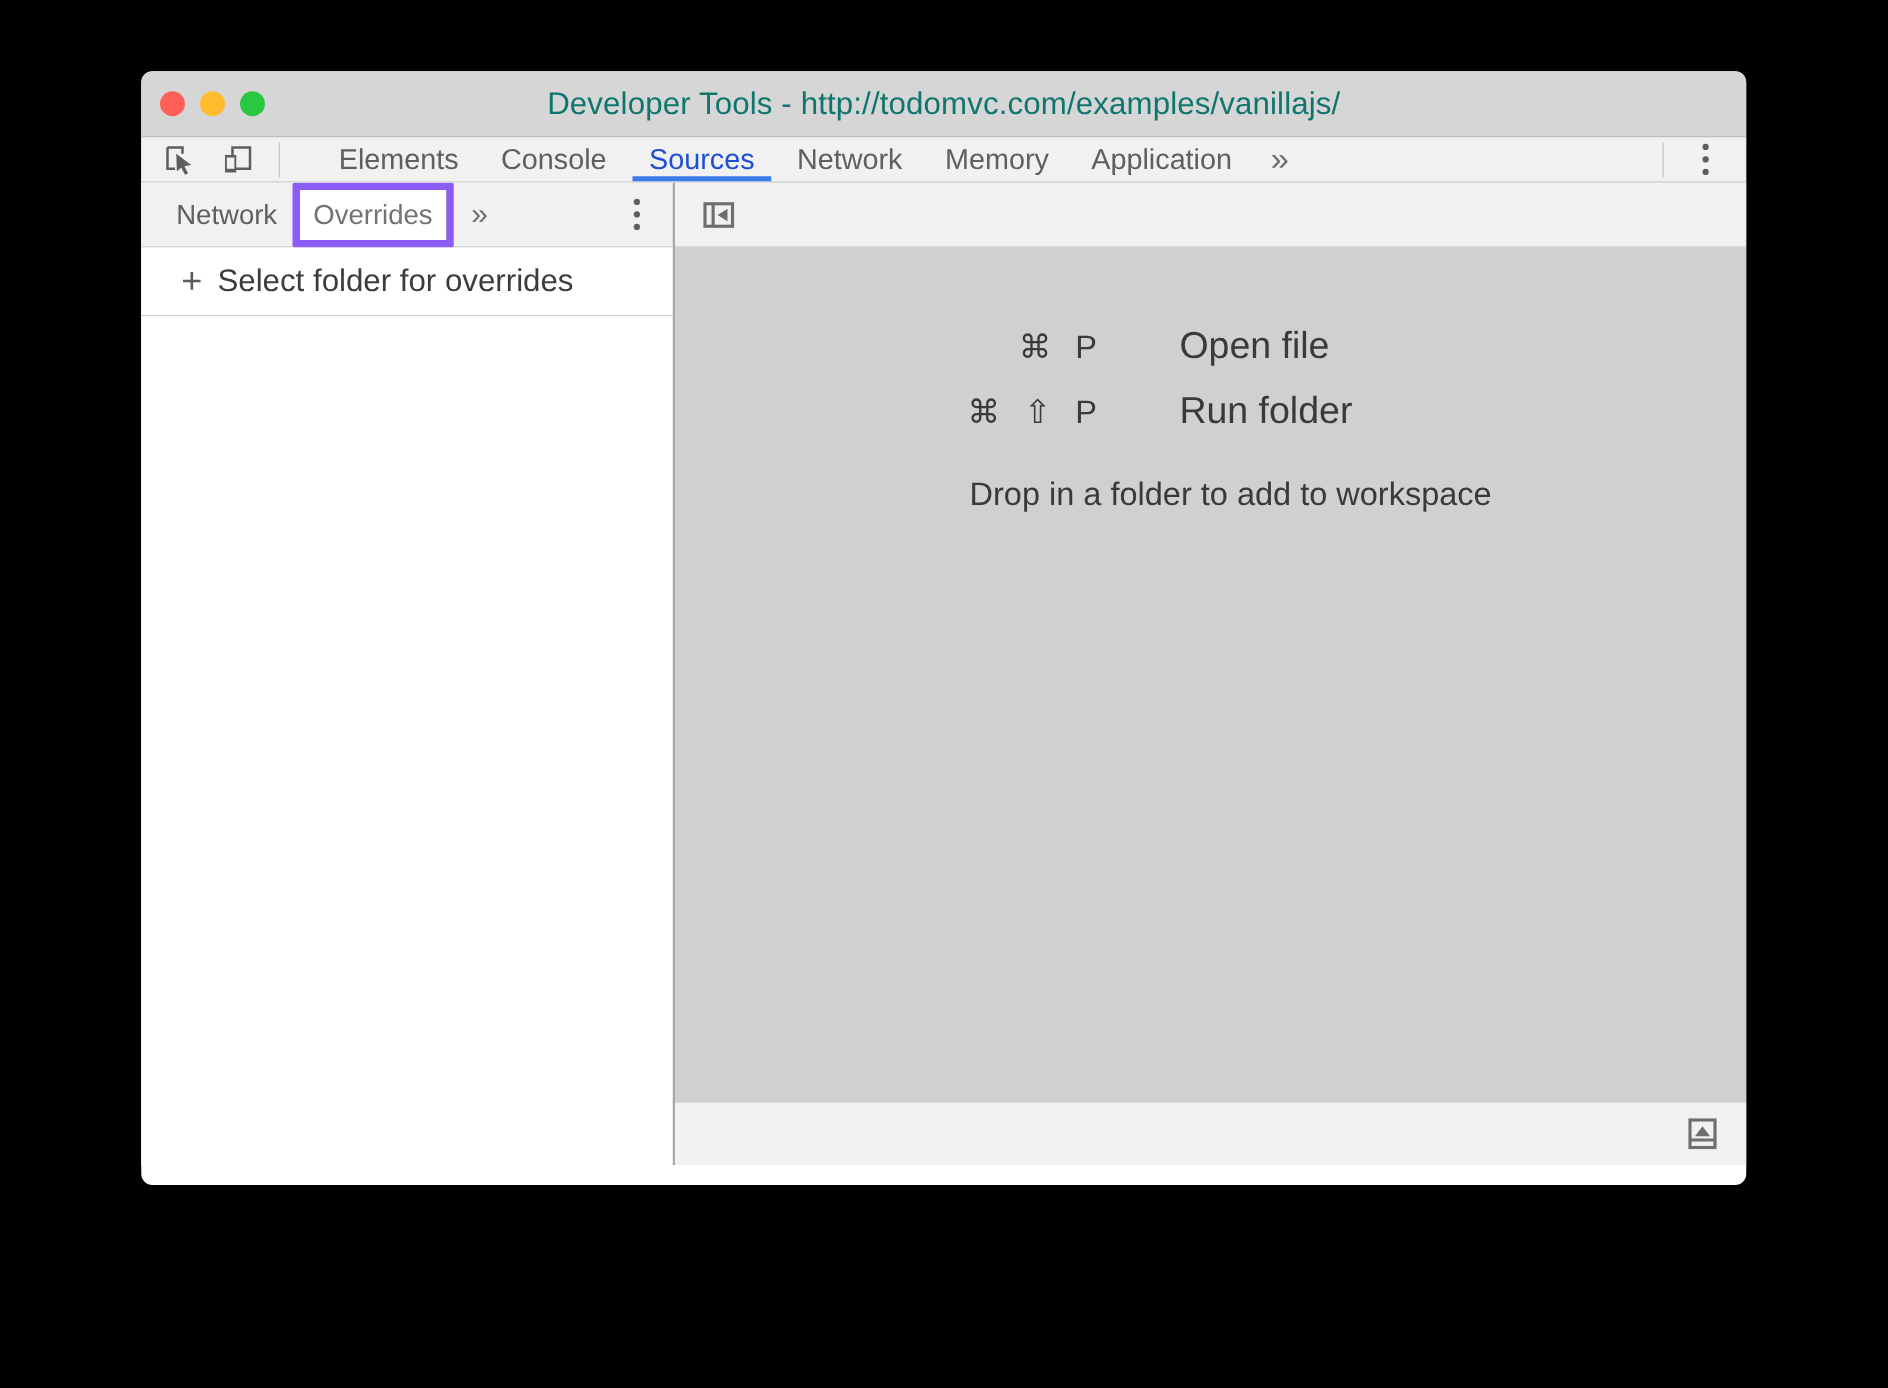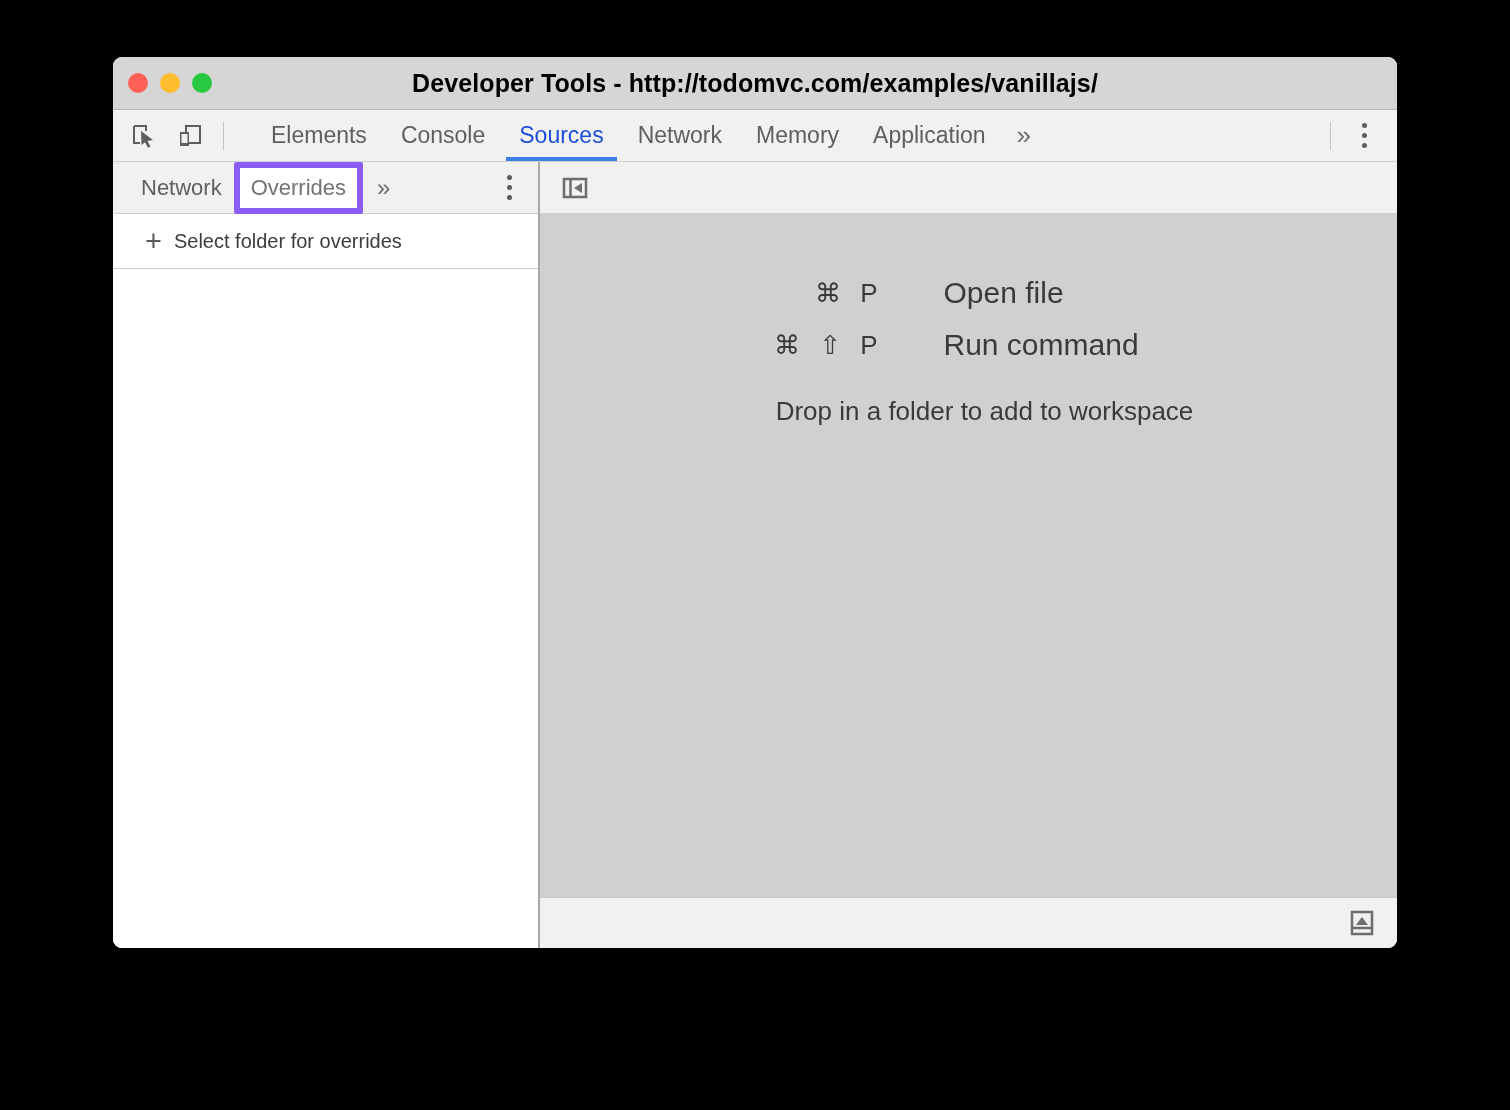--- a/index.html
+++ b/index.html
@@ -52,30 +52,30 @@
     display: block;
   }
   .light.red    { background: #ff6159; }
   .light.yellow { background: #ffbd2e; }
   .light.green  { background: #28c941; }
 
   .window-title {
     width: 100%;
     text-align: center;
     font-size: 25px;
-    color: #000000;
+    color: #0f766e;
     letter-spacing: 0.1px;
-    font-weight: 700;
+    font-weight: 400;
     white-space: nowrap;
   }
 
   
   .tabbar {
     position: relative;
-    height: 52px;
+    height: 36px;
     background: #f1f1f1;
     border-bottom: 1px solid #cfcfcf;
     display: flex;
     align-items: center;
     padding-left: 16px;
     box-sizing: border-box;
   }
   .tool-icons {
     display: flex;
     align-items: center;
@@ -210,21 +210,21 @@
     background: #ffffff;
   }
   .plus-icon {
     font-size: 29px;
     color: #5b5b5b;
     line-height: 1;
     margin-right: 12px;
     font-weight: 300;
   }
   .folder-label {
-    font-size: 20px;
+    font-size: 25px;
     color: #3c3c3c;
   }
   .navigator-empty {
     flex: 1;
     background: #ffffff;
   }
 
   
   .editor-pane {
     flex: 1;
@@ -377,21 +377,21 @@
         </span>
       </div>
 
       <div class="editor-body">
         <div class="shortcut-row">
           <div class="shortcut-keys">⌘ P</div>
           <div class="shortcut-desc">Open file</div>
         </div>
         <div class="shortcut-row">
           <div class="shortcut-keys">⌘ ⇧ P</div>
-          <div class="shortcut-desc">Run command</div>
+          <div class="shortcut-desc">Run folder</div>
         </div>
         <div class="drop-hint">Drop in a folder to add to workspace</div>
       </div>
 
       <div class="editor-footer">
         <span class="icon-btn">
           <svg width="30" height="30" viewBox="0 0 30 30">
             <rect x="5" y="4" width="20" height="22" fill="none" stroke="#6e6e6e" stroke-width="2.5"></rect>
             <line x1="5" y1="20" x2="25" y2="20" stroke="#6e6e6e" stroke-width="2.5"></line>
             <path d="M15 9 L21 17 L9 17 Z" fill="#6e6e6e"></path>

